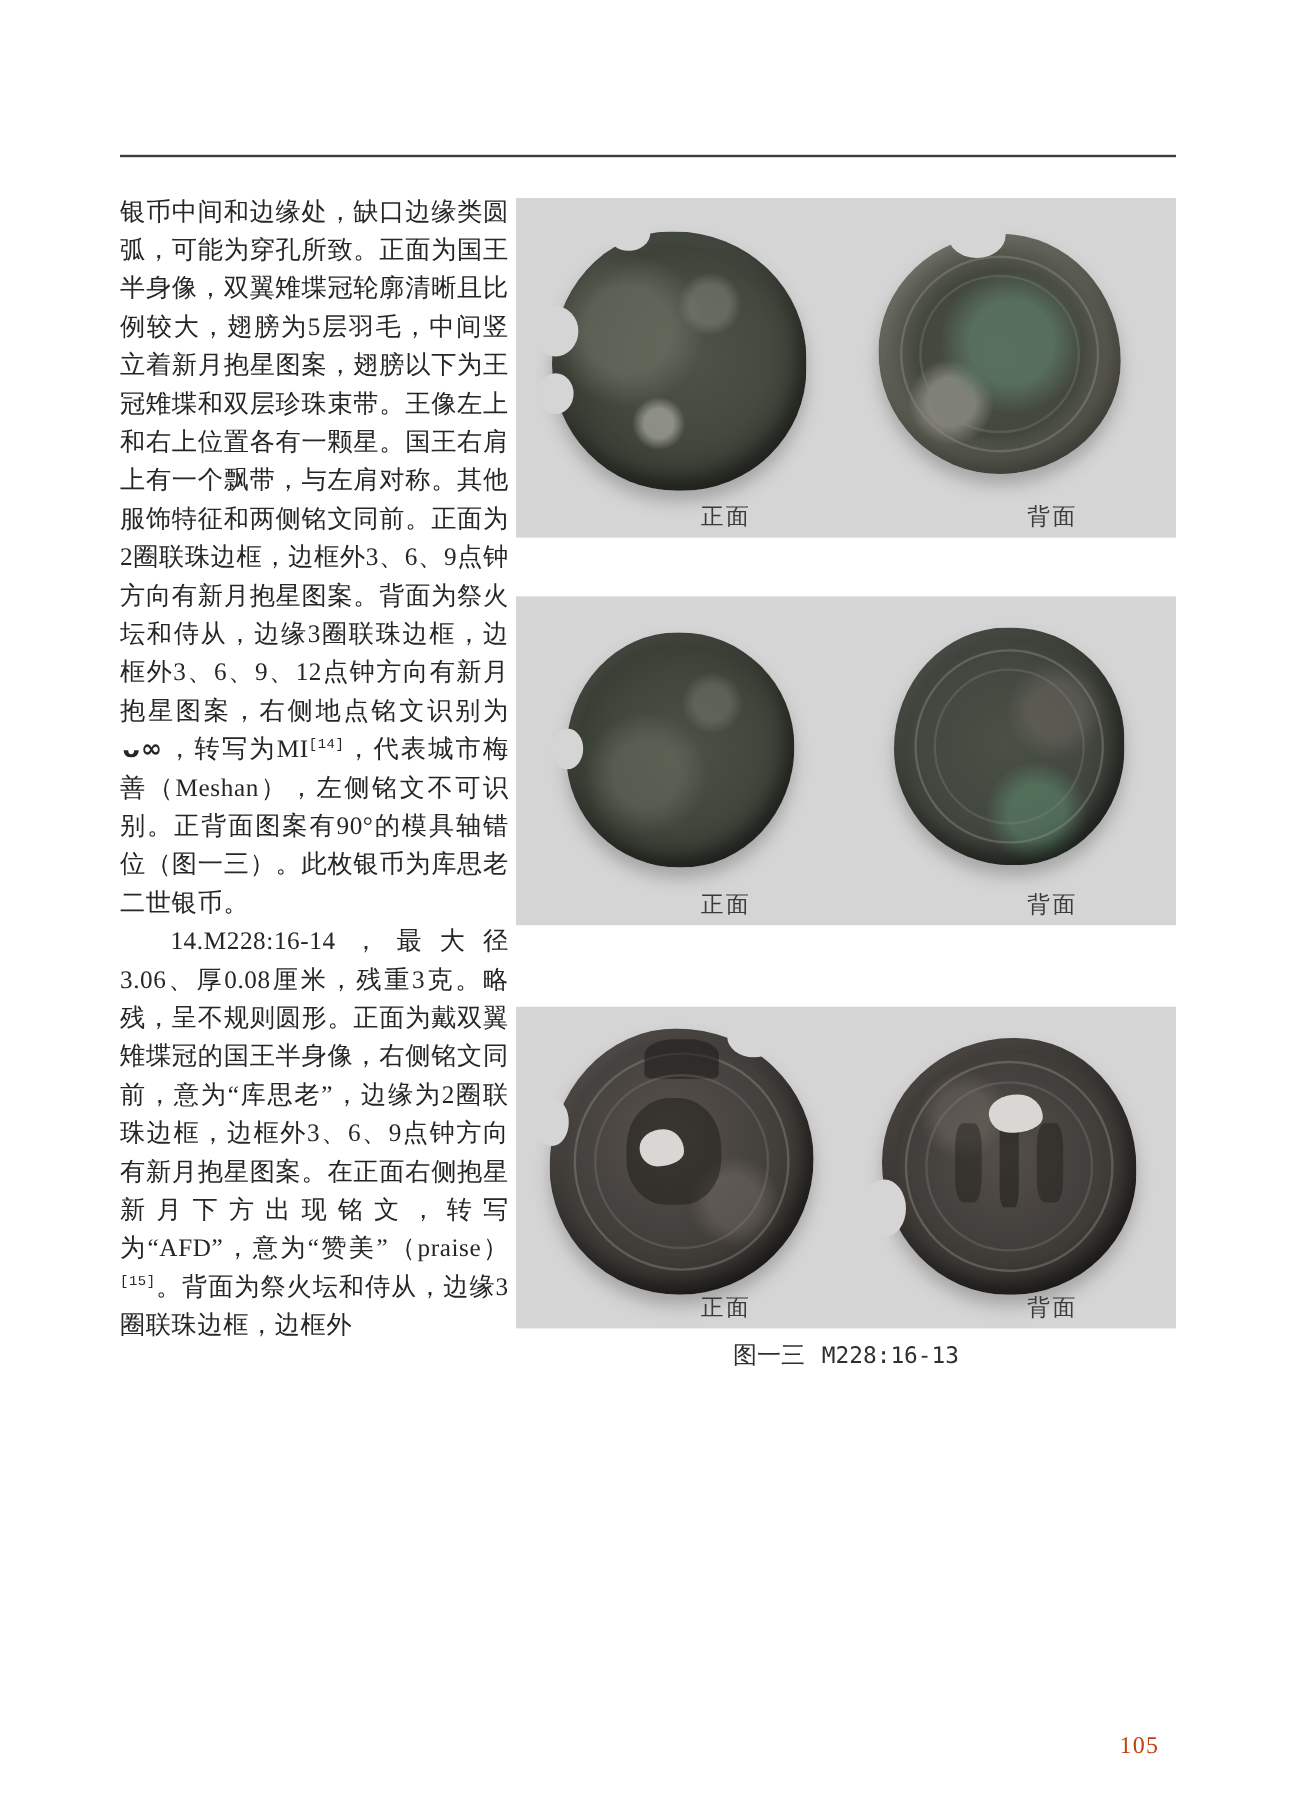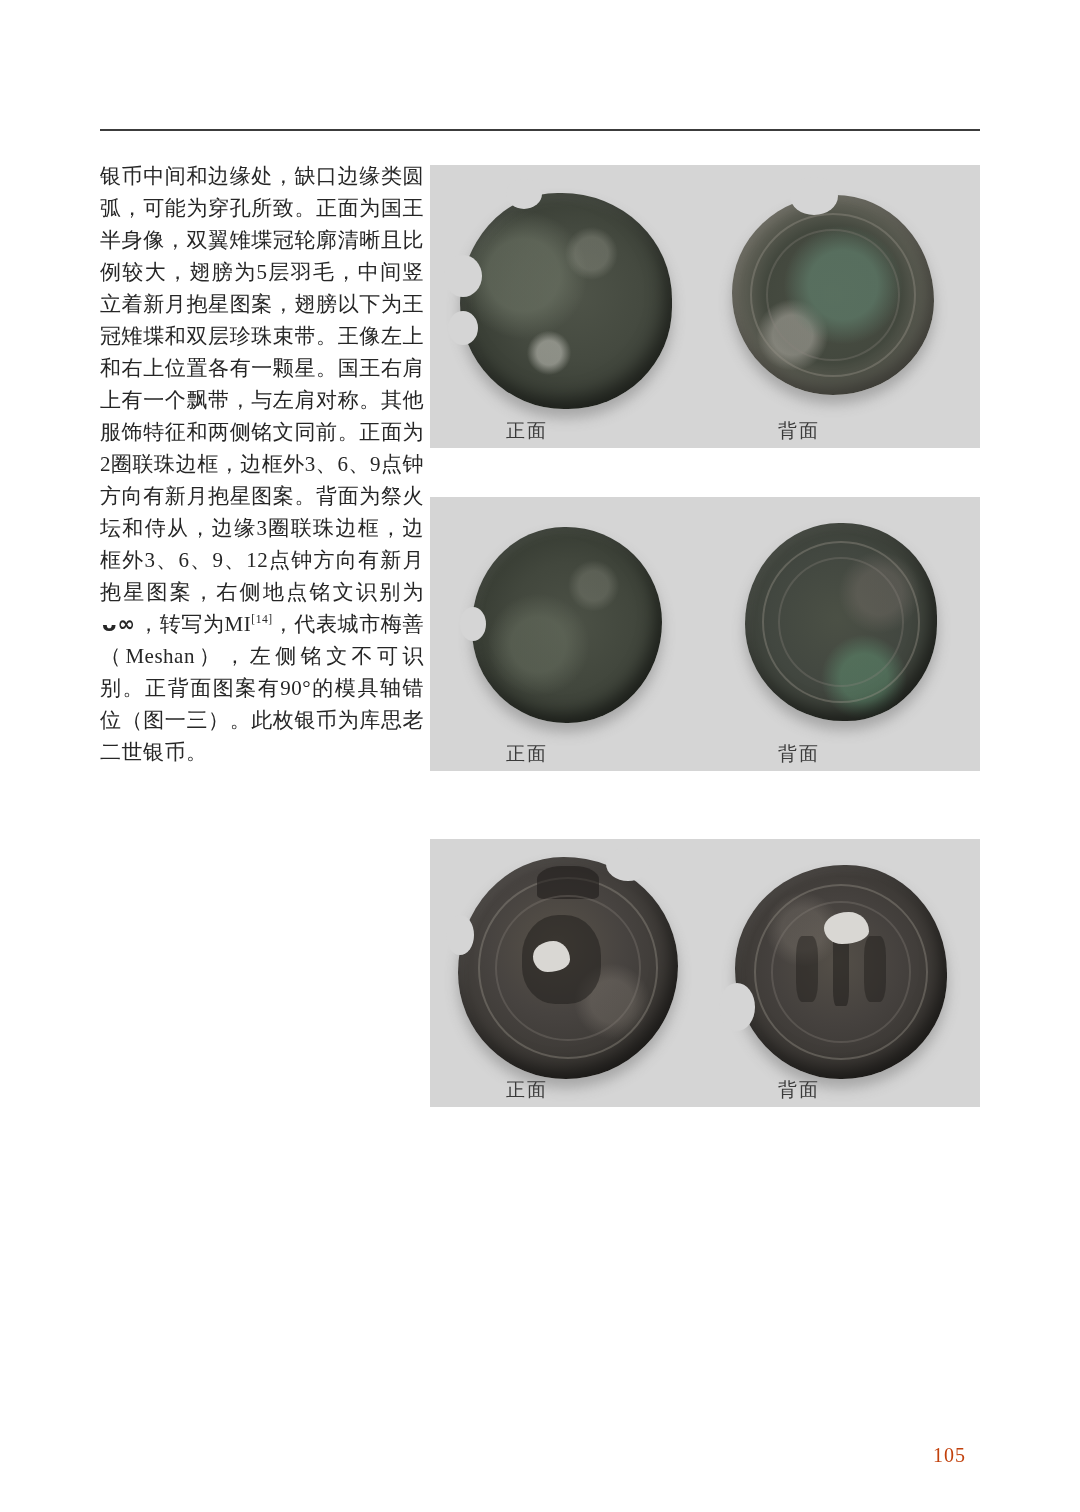--- a/index.html
+++ b/index.html
@@ -29,36 +29,36 @@
   .bodytext{
     font-size:21px;line-height:32px;
     text-align:justify;
     letter-spacing:0.5px;
   }
   .col-top-left{position:absolute;left:100px;top:160px;width:324px;}
   .col-bottom-left{position:absolute;left:100px;top:1152px;width:450px;}
   .col-bottom-right{position:absolute;left:558px;top:1148px;width:438px;line-height:34px;}
   .bodytext p{margin:0;padding:0;}
   .indent{text-indent:2em;}
-  sup{font-size:0.55em;vertical-align:super;line-height:0;}
+  sup{font-size:0.55em;vertical-align:super;line-height:0;font-family:Liberation Mono, monospace;}
   .pahlavi{
     font-family:"DejaVu Sans",sans-serif;
     font-weight:700;letter-spacing:1px;padding:0 2px;
   }
 
   
   .figure-panel{
     position:absolute;left:430px;width:550px;
     background:#d5d5d5;
   }
   .panel-1{top:165px;height:283px;}
   .panel-2{top:497px;height:274px;}
   .panel-3{top:839px;height:268px;}
   .panel-label{
-    position:absolute;bottom:4px;width:120px;text-align:left;
+    position:absolute;bottom:4px;width:120px;text-align:right;
     font-size:19px;color:#3a3a3a;letter-spacing:2px;
   }
   .label-obv{left:76px;}
   .label-rev{left:348px;}
   .figure-caption{
     position:absolute;left:430px;width:550px;text-align:center;
     font-size:20px;color:#2f2f2f;
   }
   .cap-1{top:466px;}
   .cap-2{top:780px;}
@@ -157,20 +157,21 @@
 </style>
 </head>
 <body>
 
 <div class="page">
 
   <div class="header-rule"></div>
 
   <div class="bodytext col-top-left">
     <p>银币中间和边缘处，缺口边缘类圆弧，可能为穿孔所致。正面为国王半身像，双翼雉堞冠轮廓清晰且比例较大，翅膀为5层羽毛，中间竖立着新月抱星图案，翅膀以下为王冠雉堞和双层珍珠束带。王像左上和右上位置各有一颗星。国王右肩上有一个飘带，与左肩对称。其他服饰特征和两侧铭文同前。正面为2圈联珠边框，边框外3、6、9点钟方向有新月抱星图案。背面为祭火坛和侍从，边缘3圈联珠边框，边框外3、6、9、12点钟方向有新月抱星图案，右侧地点铭文识别为<span class="pahlavi">ᴗ∞</span>，转写为MI<sup>[14]</sup>，代表城市梅善（Meshan），左侧铭文不可识别。正背面图案有90°的模具轴错位（图一三）。此枚银币为库思老二世银币。</p>
+    <p class="indent">14.M228:16-14，最大径3.06、厚0.08厘米，残重3克。略残，呈不规则圆形。正面为戴双翼雉堞冠的国王半身像，右侧铭文同前，意为“库思老”，边缘为2圈联珠边框，边框外3、6、9点钟方向有新月抱星图案。在正面右侧抱星新月下方出现铭文，转写为“AFD”，意为“赞美”（praise）<sup>[15]</sup>。背面为祭火坛和侍从，边缘3圈联珠边框，边框外</p>
   </div>
 
   <div class="figure-panel panel-1">
     <div class="coin c1o">
       <span class="notch" style="left:-16px;top:62px;width:38px;height:42px;"></span>
       <span class="notch" style="left:-12px;top:118px;width:30px;height:34px;"></span>
       <span class="notch" style="left:46px;top:-14px;width:36px;height:30px;"></span>
     </div>
     <div class="coin c1r ring">
       <span class="notch" style="left:58px;top:-18px;width:48px;height:38px;"></span>
@@ -199,20 +200,23 @@
     <div class="coin c3r ring">
       <span class="altar"></span>
       <span class="attendant" style="left:29%;"></span>
       <span class="attendant" style="left:61%;"></span>
       <span class="hole" style="left:42%;top:22%;width:21%;height:15%;"></span>
       <span class="notch" style="left:-16px;top:118px;width:36px;height:48px;"></span>
     </div>
     <div class="panel-label label-obv">正面</div>
     <div class="panel-label label-rev">背面</div>
   </div>
+  <div class="figure-caption cap-3">
+    <span>图一三</span><span class="cap-id">M228:16-13</span>
+  </div>
 
   <div class="bodytext col-bottom-left">
   </div>
 
 
   <div class="page-number">105</div>
 
 </div>
 
 </body></html>

